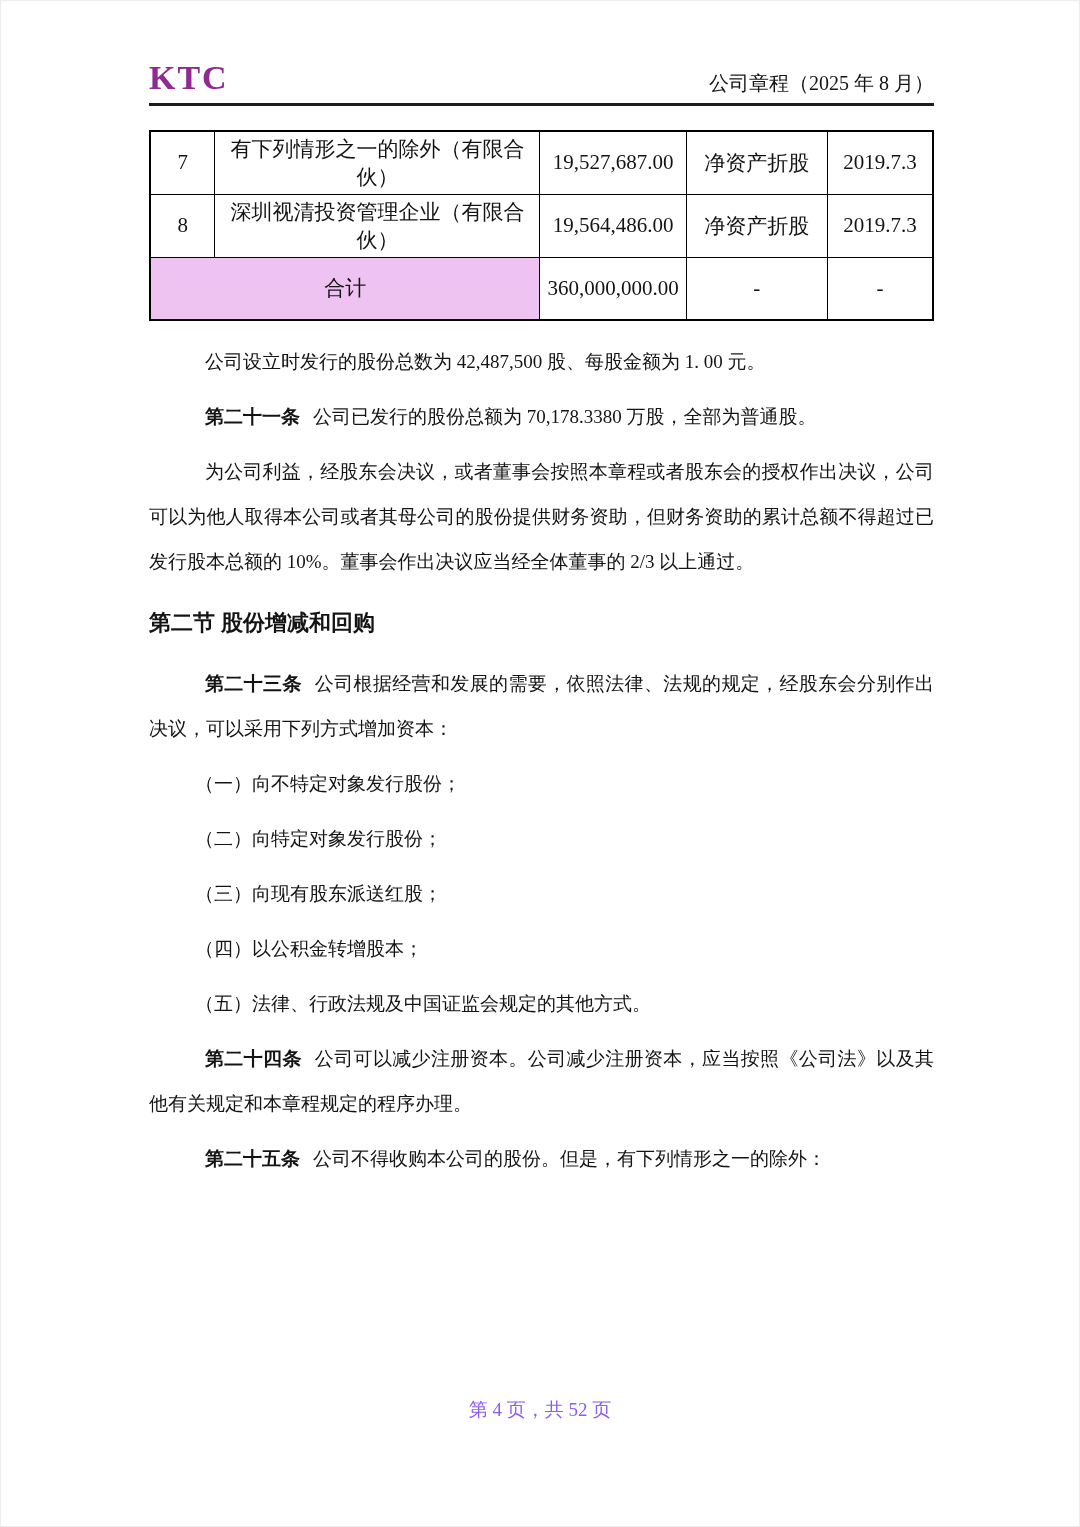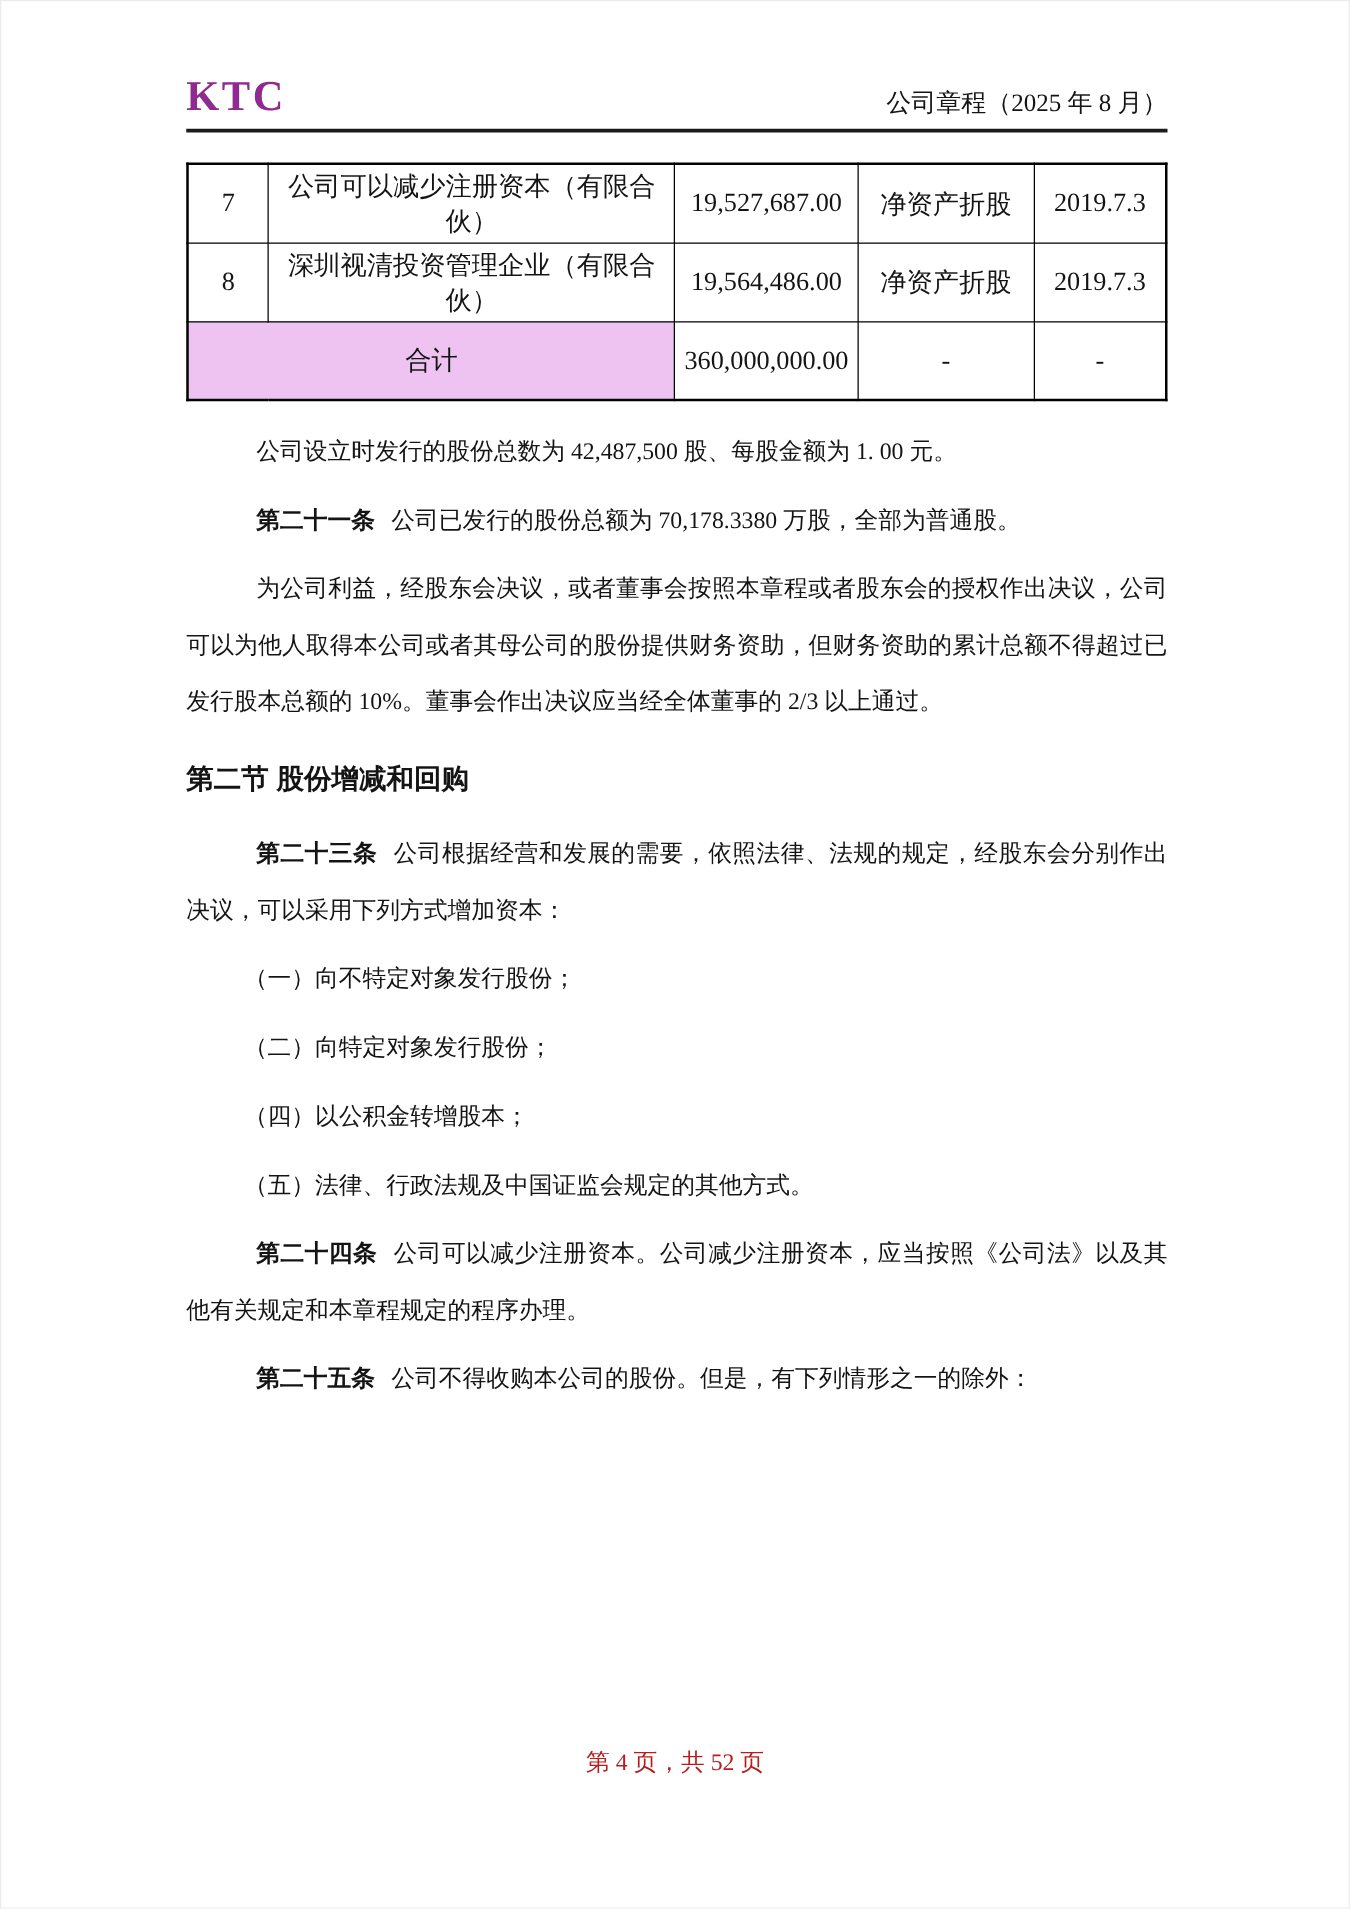--- a/index.html
+++ b/index.html
@@ -65,39 +65,39 @@
   .section-heading {
     font-family:"Liberation Sans","DejaVu Sans",sans-serif;
     font-weight:bold; font-size:22px;
     line-height:45px;
     margin:16px 0;
   }
 
   
   .footer {
     position:absolute; left:0; top:1396px; width:100%;
-    text-align:center; font-size:19px; color:#b91c1c;
+    text-align:center; font-size:19px; color:#8b5cf6;
   }
 </style>
 </head>
 <body>
 
 <div class="page">
   <div class="content">
 
     <div class="header">
       <span class="logo" style="color: rgb(142, 42, 144);">KTC</span>
       <span class="doc-title">公司章程（2025 年 8 月）</span>
     </div>
 
     <table class="cap">
       <tbody>
         <tr>
           <td class="c-no">7</td>
-          <td class="c-name">公司可以减少注册资本（有限合伙）</td>
+          <td class="c-name">有下列情形之一的除外（有限合伙）</td>
           <td class="c-amt">19,527,687.00</td>
           <td class="c-mth">净资产折股</td>
           <td class="c-date">2019.7.3</td>
         </tr>
         <tr>
           <td class="c-no">8</td>
           <td class="c-name">深圳视清投资管理企业（有限合伙）</td>
           <td class="c-amt">19,564,486.00</td>
           <td class="c-mth">净资产折股</td>
           <td class="c-date">2019.7.3</td>
@@ -117,20 +117,21 @@
 
 
     <p class="para">为公司利益，经股东会决议，或者董事会按照本章程或者股东会的授权作出决议，公司可以为他人取得本公司或者其母公司的股份提供财务资助，但财务资助的累计总额不得超过已发行股本总额的 10%。董事会作出决议应当经全体董事的 2/3 以上通过。</p>
 
     <h3 class="section-heading">第二节 股份增减和回购</h3>
 
     <p class="para"><b class="art">第二十三条</b><span>公司根据经营和发展的需要，依照法律、法规的规定，经股东会分别作出决议，可以采用下列方式增加资本：</span></p>
 
     <p class="para item">（一）向不特定对象发行股份；</p>
     <p class="para item">（二）向特定对象发行股份；</p>
+    <p class="para item">（三）向现有股东派送红股；</p>
     <p class="para item">（四）以公积金转增股本；</p>
     <p class="para item">（五）法律、行政法规及中国证监会规定的其他方式。</p>
 
     <p class="para"><b class="art">第二十四条</b><span>公司可以减少注册资本。公司减少注册资本，应当按照《公司法》以及其他有关规定和本章程规定的程序办理。</span></p>
 
     <p class="para"><b class="art">第二十五条</b><span>公司不得收购本公司的股份。但是，有下列情形之一的除外：</span></p>
 
   </div>
 
   <div class="footer">第 4 页，共 52 页</div>

